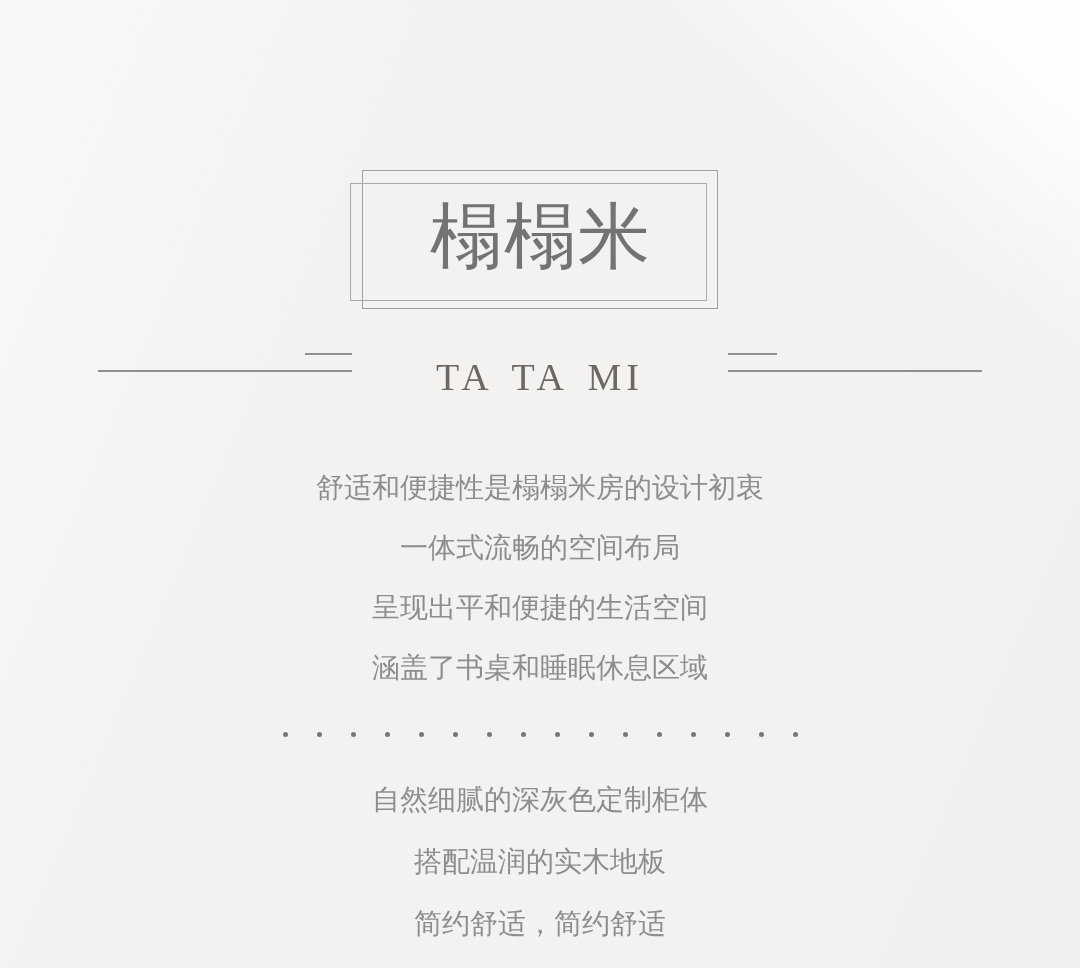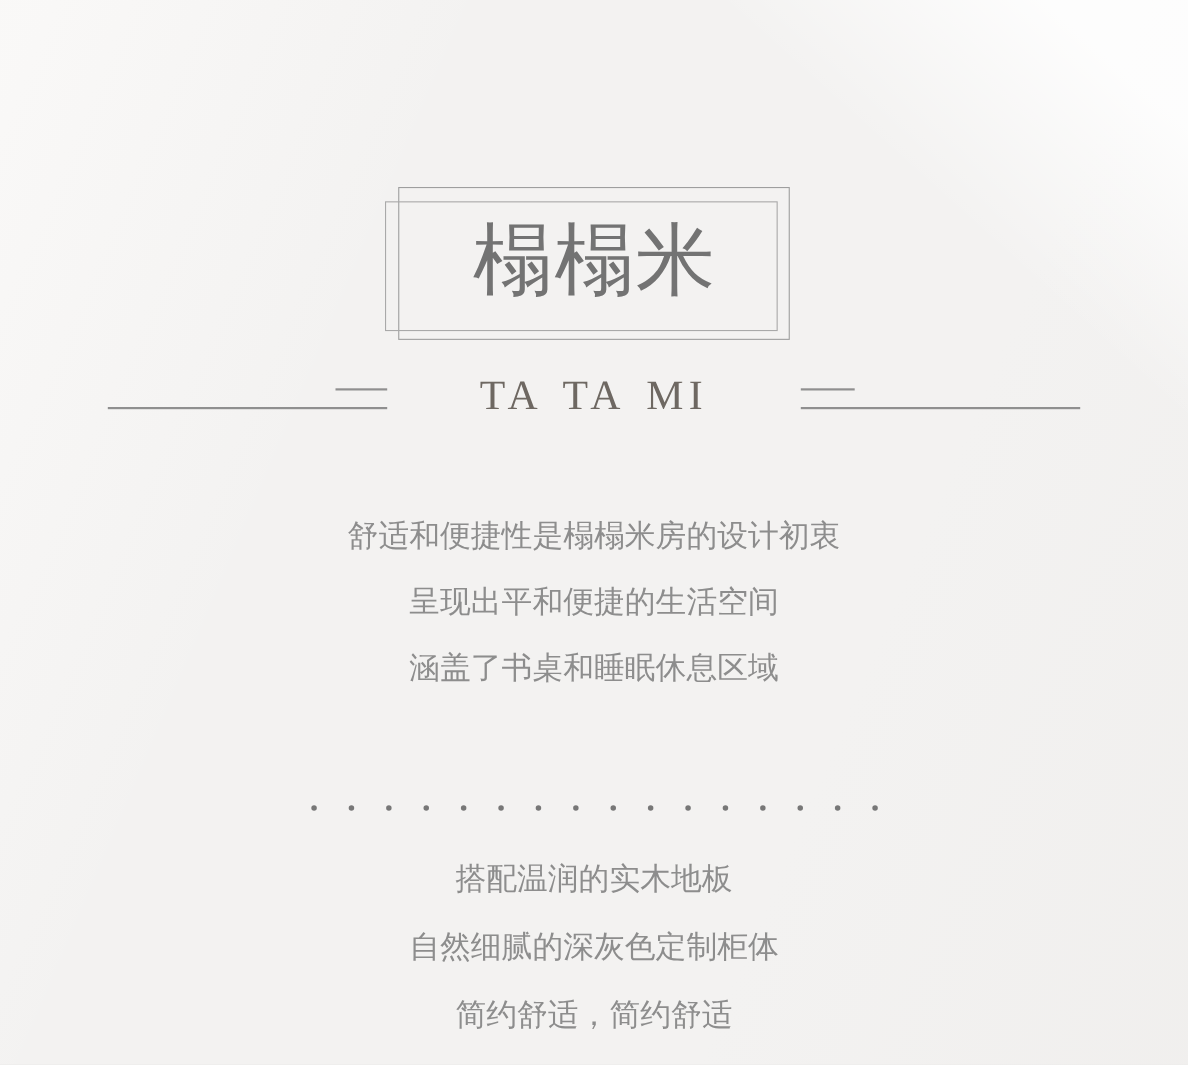--- a/index.html
+++ b/index.html
@@ -32,21 +32,21 @@
   }
   .title-text{
     position:absolute;left:12px;top:0;right:0;bottom:8px;
     display:flex;align-items:center;justify-content:center;
     font-size:72px;letter-spacing:2px;color:#737373;font-weight:400;
   }
 
   
   .subtitle-band{position:absolute;left:0;top:335px;width:1080px;height:50px;}
   .subtitle-text{
-    position:absolute;left:0;right:0;top:0;
+    position:absolute;left:0;right:0;top:17px;
     text-align:center;line-height:50px;
     font-size:38px;letter-spacing:5px;word-spacing:6px;
     color:#6e6862;
   }
   .rule{position:absolute;height:2px;background:#8f8f8f;}
   .rule-left-long{left:98px;top:35px;width:254px;}
   .rule-left-short{left:305px;top:18px;width:47px;}
   .rule-right-long{left:728px;top:35px;width:254px;}
   .rule-right-short{left:728px;top:18px;width:49px;}
 
@@ -84,20 +84,21 @@
   <div class="subtitle-band">
     <div class="rule rule-left-long"></div>
     <div class="rule rule-left-short"></div>
     <div class="subtitle-text">TA TA MI</div>
     <div class="rule rule-right-short"></div>
     <div class="rule rule-right-long"></div>
   </div>
 
   <div class="para para-intro">
     <div>舒适和便捷性是榻榻米房的设计初衷</div>
+    <div>一体式流畅的空间布局</div>
     <div>呈现出平和便捷的生活空间</div>
     <div>涵盖了书桌和睡眠休息区域</div>
   </div>
 
   <div class="dots-row">
       <span class="dot"></span>
       <span class="dot"></span>
       <span class="dot"></span>
       <span class="dot"></span>
       <span class="dot"></span>
@@ -108,17 +109,17 @@
       <span class="dot"></span>
       <span class="dot"></span>
       <span class="dot"></span>
       <span class="dot"></span>
       <span class="dot"></span>
       <span class="dot"></span>
       <span class="dot"></span>
     </div>
 
   <div class="para para-details">
+    <div>自然细腻的深灰色定制柜体</div>
     <div>搭配温润的实木地板</div>
-    <div>自然细腻的深灰色定制柜体</div>
     <div>简约舒适，简约舒适</div>
   </div>
 </div>
 
 </body></html>

